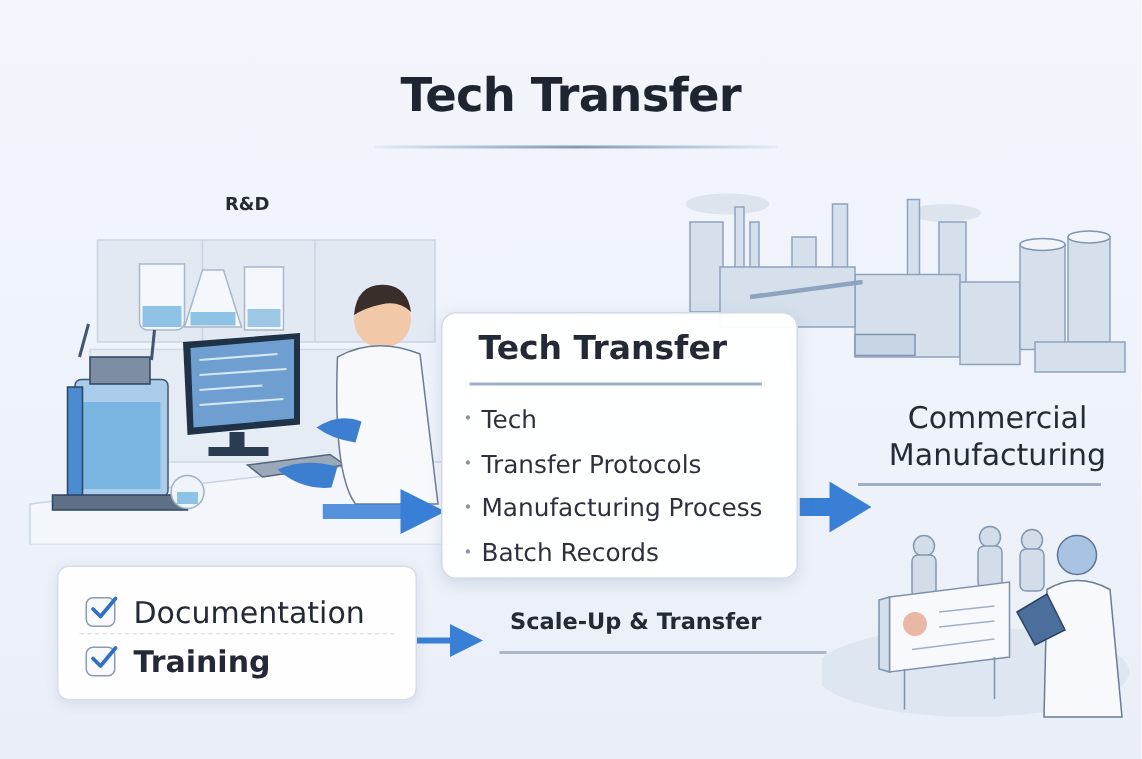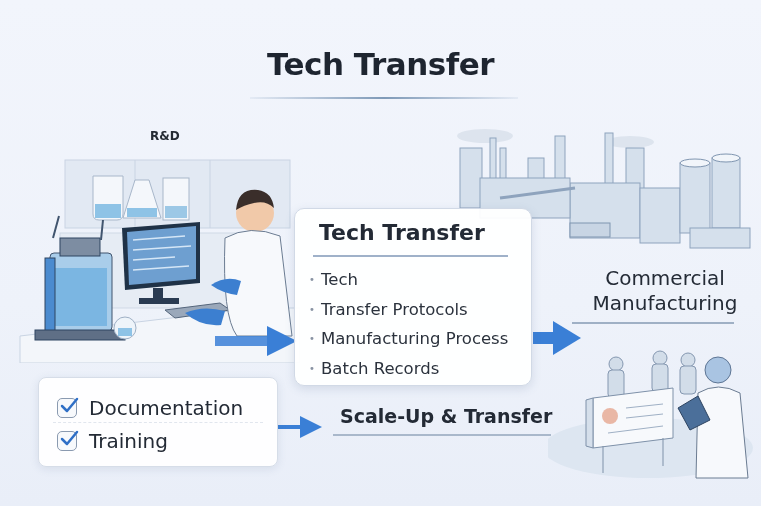--- a/index.html
+++ b/index.html
@@ -58,21 +58,21 @@
   }
   .check-item { position: absolute; left: 18px; display: flex; align-items: center; font-size: 20px; color: #232a35; }
   .check-box {
     width: 20px; height: 20px; border: 1.5px solid #8a9ab0; border-radius: 5px;
     margin-right: 12px; position: relative; background: #f7f9fc;
   }
   .check-box svg { position: absolute; left: 1px; top: -3px; }
   .check-divider { position: absolute; left: 14px; top: 44px; width: 210px; border-top: 1px dashed #e1e6ee; }
 
   
-  .scale-title { left: 340px; top: 405px; font-size: 19px; font-weight: bold; color: #232a35; }
+  .scale-title { left: 340px; top: 405px; font-size: 15px; font-weight: bold; color: #232a35; }
   .scale-rule { left: 333px; top: 434px; width: 218px; height: 1.5px; background: #a9b8cb; }
 
   
   .cm-title { left: 575px; top: 266px; width: 180px; text-align: center; font-size: 20px; line-height: 25px; color: #242b36; }
   .cm-rule { left: 572px; top: 322px; width: 162px; height: 1.5px; background: #9fb0c5; }
 </style>
 </head>
 <body>
 
 <div class="abs main-title">Tech Transfer</div>
@@ -228,21 +228,21 @@
 <div class="abs check-card">
   <div class="check-item" style="top:18px;">
     <span class="check-box">
       <svg width="20" height="20" viewBox="0 0 20 20">
           <path d="M3 10 L8 15 L18 3" fill="none" stroke="#2f6fc6" stroke-width="2.5" stroke-linecap="round" stroke-linejoin="round"></path>
         </svg>
     </span>
     <span>Documentation</span>
   </div>
   <div class="check-divider"></div>
-  <div class="check-item" style="top:51px;">
+  <div class="check-item" style="top:51px;font-weight:bold;">
     <span class="check-box">
       <svg width="20" height="20" viewBox="0 0 20 20">
           <path d="M3 10 L8 15 L18 3" fill="none" stroke="#2f6fc6" stroke-width="2.5" stroke-linecap="round" stroke-linejoin="round"></path>
         </svg>
     </span>
     <span>Training</span>
   </div>
 </div>
 
 <div class="abs scale-title">Scale-Up &amp; Transfer</div>

